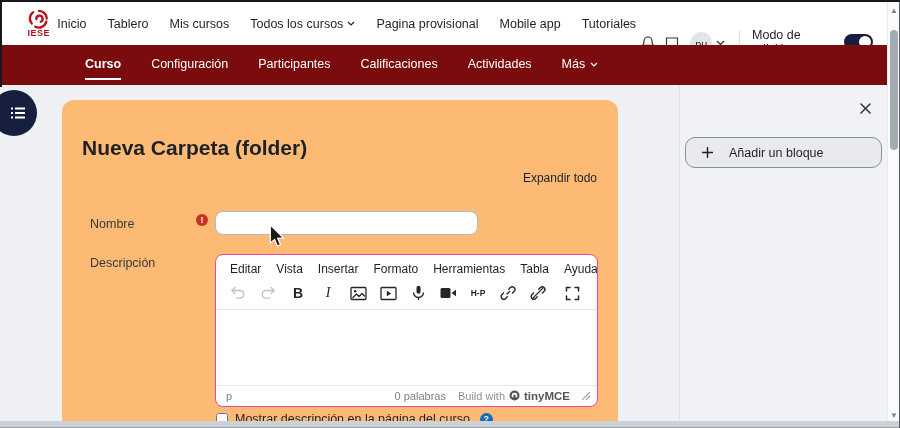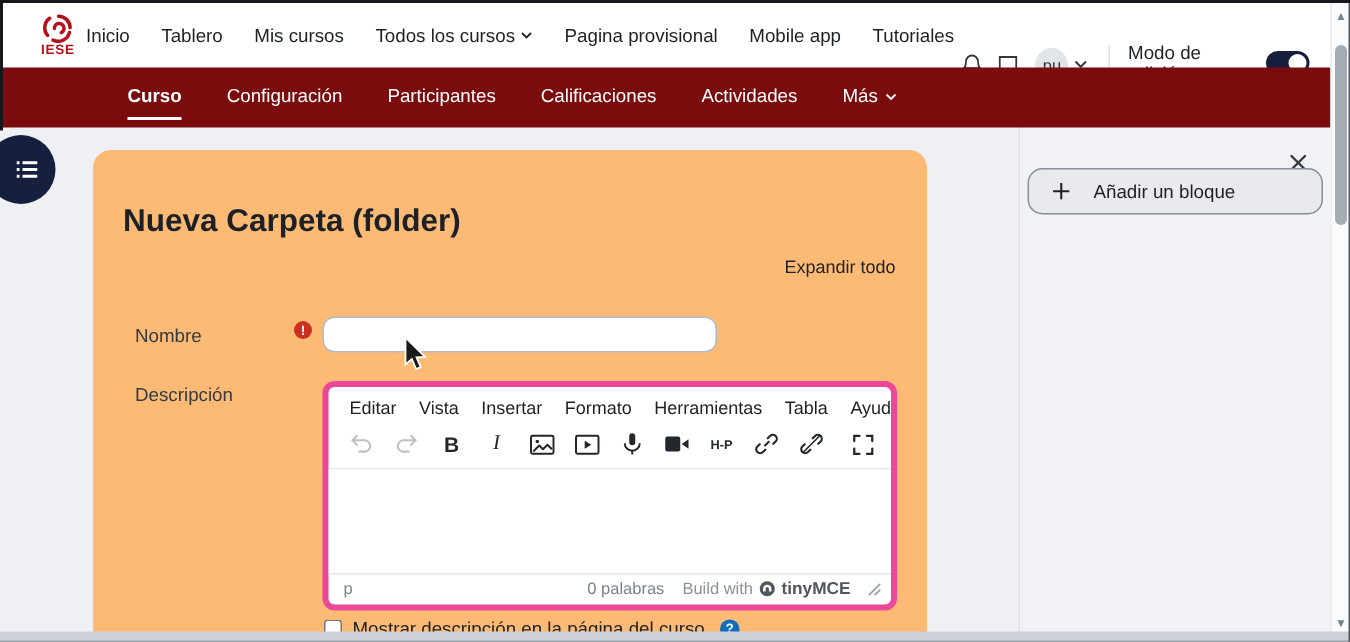--- a/index.html
+++ b/index.html
@@ -45,21 +45,21 @@
   .section-label{font-size:16.5px;font-weight:bold;color:#1d2125;}
   .field-label{font-size:12.5px;color:#343a40;}
   .row-nombre{position:absolute;left:28px;top:117px;display:flex;align-items:center;}
   .req-icon{position:absolute;left:134px;top:114px;width:12px;height:12px;border-radius:50%;background:#ca3120;color:#fff;
             font-size:9px;font-weight:bold;display:flex;align-items:center;justify-content:center;}
   .name-input{position:absolute;left:153px;top:111px;width:263px;height:24px;border:1px solid #b3bac1;border-radius:8px;background:#fff;
               font-size:12.5px;padding:0 8px;color:#1d2125;outline:none;}
   .desc-label{position:absolute;left:28px;top:156px;}
 
   
-  .editor{position:absolute;left:153px;top:154px;width:383px;height:153px;border:4px solid #ec4899;border-radius:8px;background:#fff;
+  .editor{position:absolute;left:153px;top:154px;width:383px;height:153px;border:1px solid #ec4899;border-radius:8px;background:#fff;
           display:flex;flex-direction:column;overflow:hidden;}
   .tmenu{display:flex;align-items:center;gap:15px;padding:7px 14px 3px 14px;}
   .tmenu span{font-size:12px;color:#1d2125;cursor:pointer;}
   .ttools{display:flex;align-items:center;gap:12px;padding:5px 13px 7px 13px;border-bottom:1px solid #e3e6ea;}
   .tico{display:flex;align-items:center;justify-content:center;min-width:18px;height:18px;cursor:pointer;}
   .tico.disabled{opacity:.55;}
   .tico .b{font-size:14px;font-weight:bold;color:#23272b;}
   .tico .i{font-size:14px;font-style:italic;font-family:"Liberation Serif",serif;color:#23272b;}
   .tico .h5p{font-size:8.5px;font-weight:bold;color:#23272b;letter-spacing:0;}
   .tbody{flex:1;background:#fff;cursor:text;}
@@ -74,21 +74,21 @@
   .cbrow{position:absolute;left:154px;top:312px;display:flex;align-items:center;gap:7px;}
   .cbrow input{width:12px;height:12px;accent-color:#fff;border:1px solid #8a9199;}
   .cbrow label{font-size:12.5px;color:#1d2125;}
   .help-icon{width:13px;height:13px;border-radius:50%;background:#0f6cbf;color:#fff;font-size:9px;font-weight:bold;
              display:flex;align-items:center;justify-content:center;margin-left:3px;}
 
   
   .drawer-sep{position:absolute;left:679px;top:83px;width:1px;height:338px;background:#dde1e6;}
   .drawer{position:absolute;left:680px;top:83px;width:207px;height:338px;background:#f0f2f6;z-index:6;}
   .drawer-close{position:absolute;right:13px;top:14px;width:18px;height:18px;display:flex;align-items:center;justify-content:center;cursor:pointer;}
-  .add-block{position:absolute;left:5px;top:27px;width:197px;height:31px;border:1px solid #868e99;border-radius:10px;background:#e8eaee;
+  .add-block{position:absolute;left:5px;top:52px;width:197px;height:31px;border:1px solid #868e99;border-radius:10px;background:#e8eaee;
              display:flex;align-items:center;gap:16px;padding-left:16px;cursor:pointer;}
   .add-block span{font-size:12.5px;color:#1d2125;}
 
   
   .scrollbar{position:absolute;left:887px;top:0;width:12px;height:421px;background:#fafbfc;border-left:1px solid #e8eaed;z-index:50;}
   .sb-thumb{position:absolute;left:2px;top:28px;width:8px;height:120px;border-radius:4px;background:#a4abb3;cursor:pointer;}
   .sb-arrow{position:absolute;left:0;width:12px;height:12px;display:flex;align-items:center;justify-content:center;
             font-size:8px;color:#7a828a;cursor:pointer;}
   .sb-up{top:2px;} .sb-down{bottom:2px;}
 

